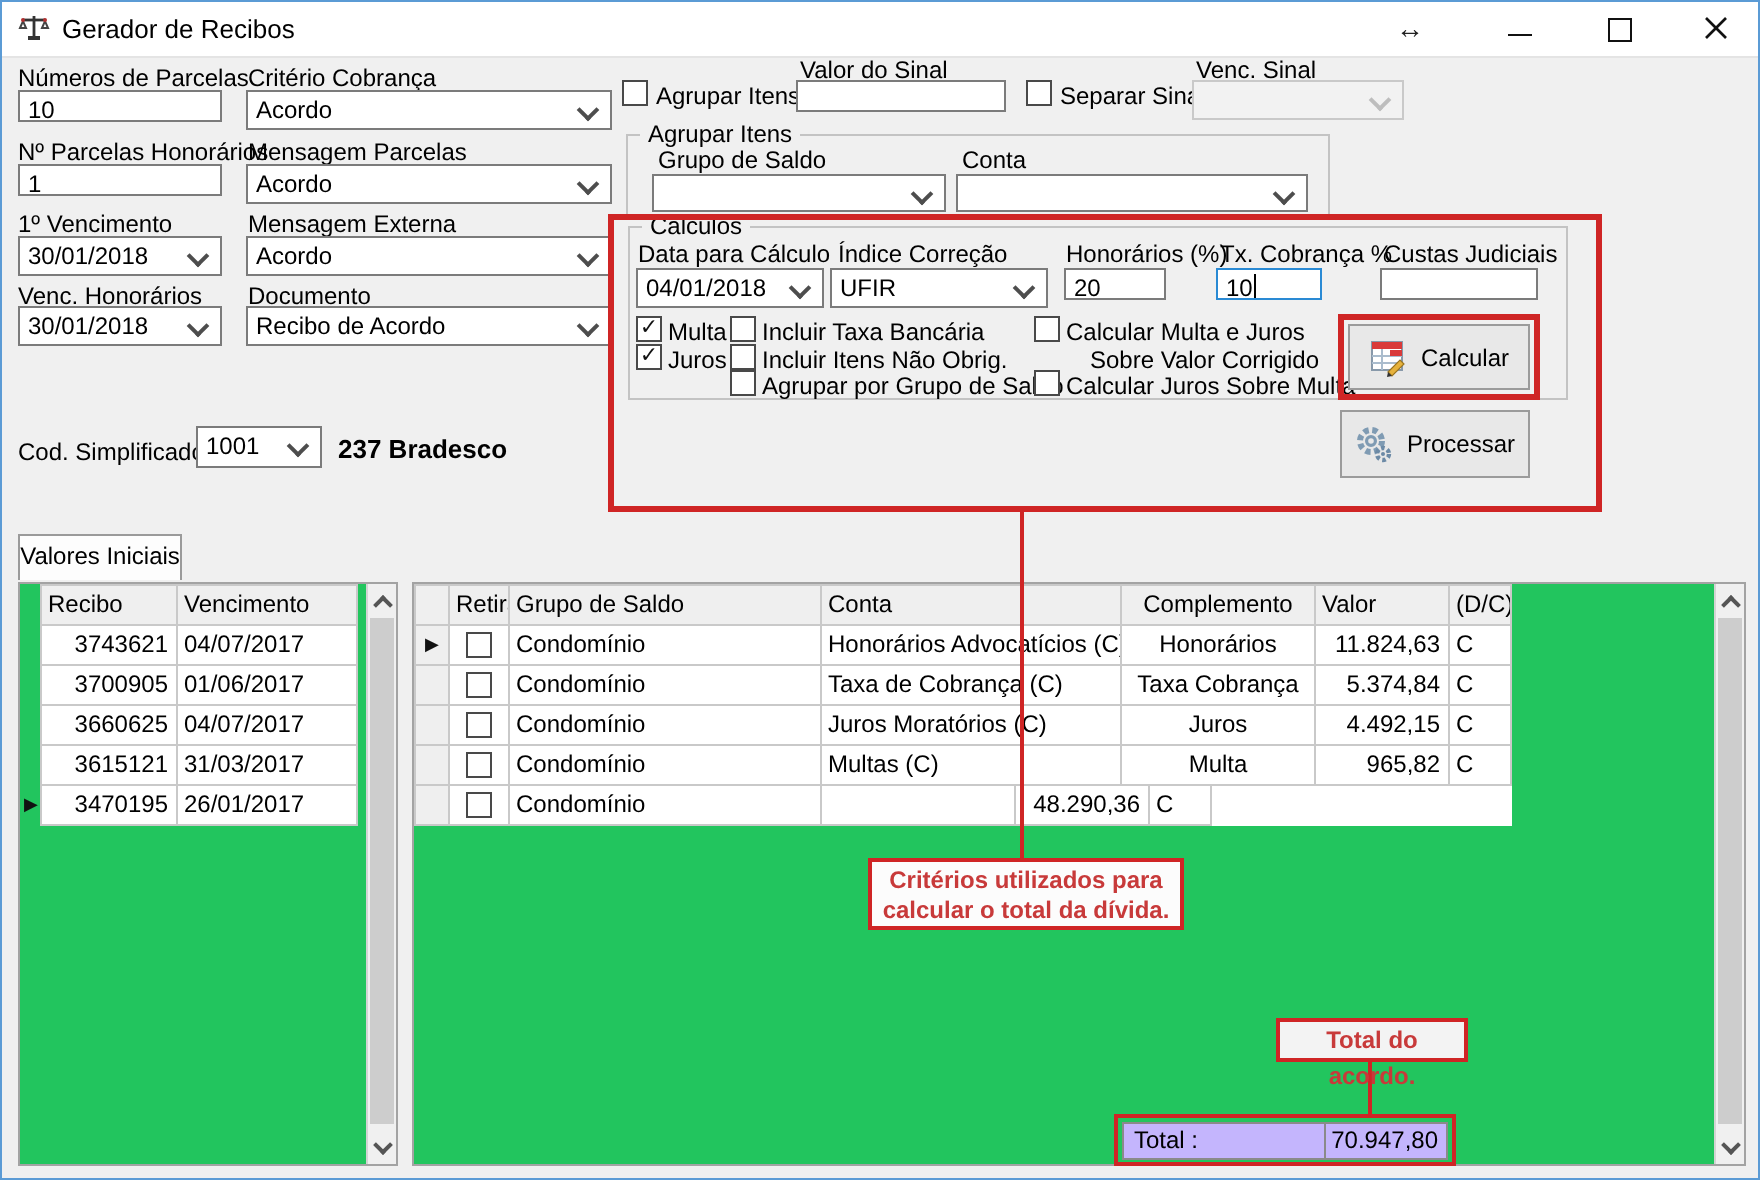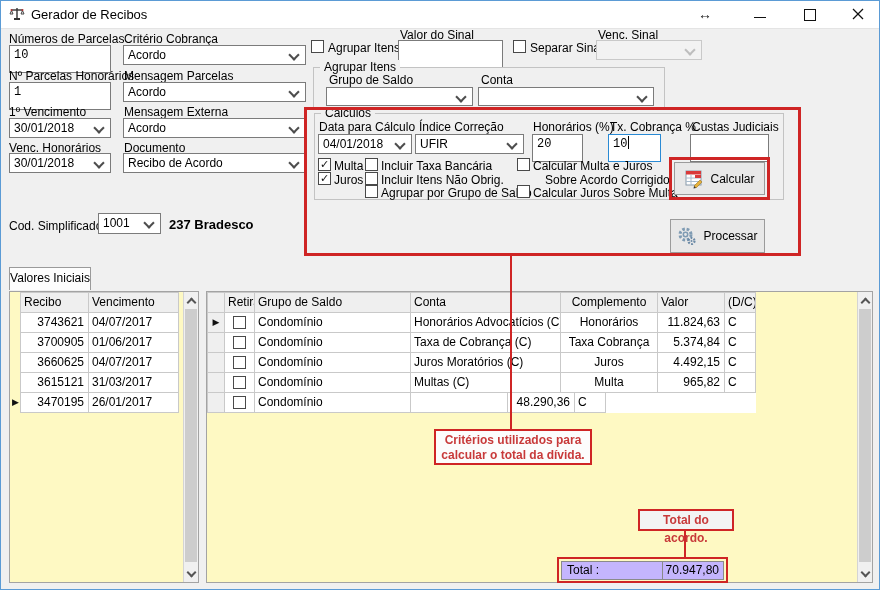--- a/index.html
+++ b/index.html
@@ -13,40 +13,40 @@
   .title-icon{position:absolute;left:8px;top:5px;width:16px;height:16px;}
   .title-text{position:absolute;left:30px;top:6px;font-size:13px;}
   .tb-resize{position:absolute;left:692px;top:3px;width:24px;height:20px;text-align:center;font-size:14px;font-weight:bold;color:#222;line-height:20px;}
   .tb-min{position:absolute;left:743px;top:3px;width:32px;height:20px;}
   .tb-min span{position:absolute;left:10px;top:13px;width:12px;height:1px;background:#111;}
   .tb-max{position:absolute;left:793px;top:3px;width:32px;height:20px;}
   .tb-max span{position:absolute;left:10px;top:5px;width:10px;height:10px;border:1px solid #111;}
   .tb-close{position:absolute;left:841px;top:3px;width:32px;height:20px;}
   
   .lbl{position:absolute;white-space:nowrap;font-size:12px;}
-  .input{position:absolute;box-sizing:border-box;background:#fff;border:1px solid #7b7b7b;height:28px;line-height:18px;padding-left:4px;white-space:nowrap;overflow:hidden;font-family:Liberation Mono, monospace;}
+  .input{position:absolute;box-sizing:border-box;background:#fff;border:1px solid #7b7b7b;height:16px;line-height:18px;padding-left:4px;white-space:nowrap;overflow:hidden;}
   .combo{position:absolute;box-sizing:border-box;background:#fff;border:1px solid #7b7b7b;height:20px;line-height:18px;padding-left:4px;white-space:nowrap;overflow:hidden;}
   .combo .chevd{position:absolute;right:7px;top:5px;}
   .combo.disabled{background:#f2f2f2;border-color:#c9c9c9;}
   .combo.disabled .chevd{border-color:#bdbdbd;}
   .chevd{display:inline-block;width:6px;height:6px;border-right:2px solid #4d4d4d;border-bottom:2px solid #4d4d4d;transform:rotate(45deg);}
   .input.focused{border:1px solid #2a8ad4;}
   .caret{display:inline-block;width:1px;height:13px;background:#000;vertical-align:-2px;margin-left:1px;}
   .cb{position:absolute;width:13px;height:13px;box-sizing:border-box;background:#fff;border:1px solid #494949;text-align:center;line-height:11px;font-size:11px;font-weight:bold;color:#111;}
   .gb{position:absolute;box-sizing:border-box;border:1px solid #c3c3c3;}
   .gb>.gb-title{position:absolute;top:-8px;left:6px;background:#f0f0f0;padding:0 4px;font-size:12px;white-space:nowrap;}
   .btn{position:absolute;box-sizing:border-box;background:#e8e8e8;border:1px solid #9b9b9b;display:flex;align-items:center;justify-content:center;gap:6px;font-size:12px;}
   
   .red-rect{position:absolute;box-sizing:border-box;border:3px solid #cf2525;z-index:30;pointer-events:none;}
   .red-line{position:absolute;width:2px;background:#cf2525;z-index:40;}
   .ann{position:absolute;box-sizing:border-box;border:2px solid #cf2525;background:#fcfcfc;color:#c83a3a;font-weight:bold;font-size:12px;text-align:center;z-index:41;}
   
   .tab{position:absolute;box-sizing:border-box;background:#fdfdfd;border:1px solid #9a9a9a;border-bottom:none;text-align:center;font-size:12px;line-height:21px;}
   
-  .panel{position:absolute;box-sizing:border-box;background:#fef9c3;border:1px solid #a3a3a3;overflow:hidden;}
+  .panel{position:absolute;box-sizing:border-box;background:#22c55e;border:1px solid #a3a3a3;overflow:hidden;}
   
   .tbl{position:absolute;border-left:1px solid #c9c9c9;border-top:1px solid #c9c9c9;background:#fff;}
   .trow{display:flex;height:20px;}
   .tcell{box-sizing:border-box;border-right:1px solid #c9c9c9;border-bottom:1px solid #c9c9c9;height:20px;line-height:19px;padding:0 3px;white-space:nowrap;overflow:hidden;font-size:12px;}
   .thead .tcell{background:#efefef;}
   .tcell.sel{background:#efefef;padding:0;text-align:center;}
   .tcell.num{text-align:right;padding-right:4px;}
   .tcell.ck{display:flex;align-items:center;justify-content:center;padding:0;}
   .tcell.ck .cb{position:static;}
   .marker{font-size:9px;line-height:19px;color:#111;}
@@ -201,21 +201,21 @@
   <div class="lbl" style="left:333px;top:158px;">Multa</div>
   <span class="cb" style="left:364px;top:157px;"></span>
   <div class="lbl" style="left:380px;top:158px;">Incluir Taxa Bancária</div>
   <span class="cb" style="left:516px;top:157px;"></span>
   <div class="lbl" style="left:532px;top:158px;">Calcular Multa e Juros</div>
 
   <span class="cb checked" style="left:317px;top:171px;">✓</span>
   <div class="lbl" style="left:333px;top:172px;">Juros</div>
   <span class="cb" style="left:364px;top:171px;"></span>
   <div class="lbl" style="left:380px;top:172px;">Incluir Itens Não Obrig.</div>
-  <div class="lbl" style="left:544px;top:172px;">Sobre Acordo Corrigido</div>
+  <div class="lbl" style="left:544px;top:172px;">Sobre Valor Corrigido</div>
 
   <span class="cb" style="left:364px;top:184px;"></span>
   <div class="lbl" style="left:380px;top:185px;">Agrupar por Grupo de Saldo</div>
   <span class="cb" style="left:516px;top:184px;"></span>
   <div class="lbl" style="left:532px;top:185px;">Calcular Juros Sobre Multa</div>
 
   <div class="red-rect" style="left:668px;top:156px;width:101px;height:43px;border-width:3px;z-index:31;"></div>
   <div class="btn" style="left:673px;top:161px;width:91px;height:33px;">
     <svg width="20" height="20" viewBox="0 0 20 20">
       <rect x="2" y="2" width="15" height="14" fill="#fff" stroke="#8899aa" stroke-width="1"></rect>
@@ -223,21 +223,21 @@
       <line x1="2" y1="9" x2="17" y2="9" stroke="#aabccd" stroke-width="1"></line>
       <line x1="2" y1="12.5" x2="17" y2="12.5" stroke="#aabccd" stroke-width="1"></line>
       <line x1="7" y1="5.5" x2="7" y2="16" stroke="#aabccd" stroke-width="1"></line>
       <rect x="11" y="6" width="6" height="3" fill="#d93a3a"></rect>
       <polygon points="10,17 16,11 18,13 12,19" fill="#e6b23c" stroke="#9a7420" stroke-width="0.6"></polygon>
       <polygon points="10,17 12,19 9.5,19.5" fill="#333"></polygon>
     </svg>
     <span>Calcular</span>
   </div>
 
-  <div class="btn" style="left:669px;top:204px;width:95px;height:34px;margin-top:14px;">
+  <div class="btn" style="left:669px;top:204px;width:95px;height:34px;">
     <svg width="20" height="20" viewBox="0 0 20 20">
       <circle cx="8.5" cy="8.5" r="5.5" fill="none" stroke="#7f9bb3" stroke-width="3" stroke-dasharray="2.6 1.8"></circle>
       <circle cx="8.5" cy="8.5" r="2.2" fill="none" stroke="#7f9bb3" stroke-width="1.6"></circle>
       <circle cx="14.5" cy="15" r="3" fill="none" stroke="#6c8aa6" stroke-width="2.2" stroke-dasharray="1.8 1.4"></circle>
       <circle cx="14.5" cy="15" r="1" fill="#6c8aa6"></circle>
     </svg>
     <span>Processar</span>
   </div>
 
   <div class="lbl" style="left:8px;top:218px;">Cod. Simplificado</div>

